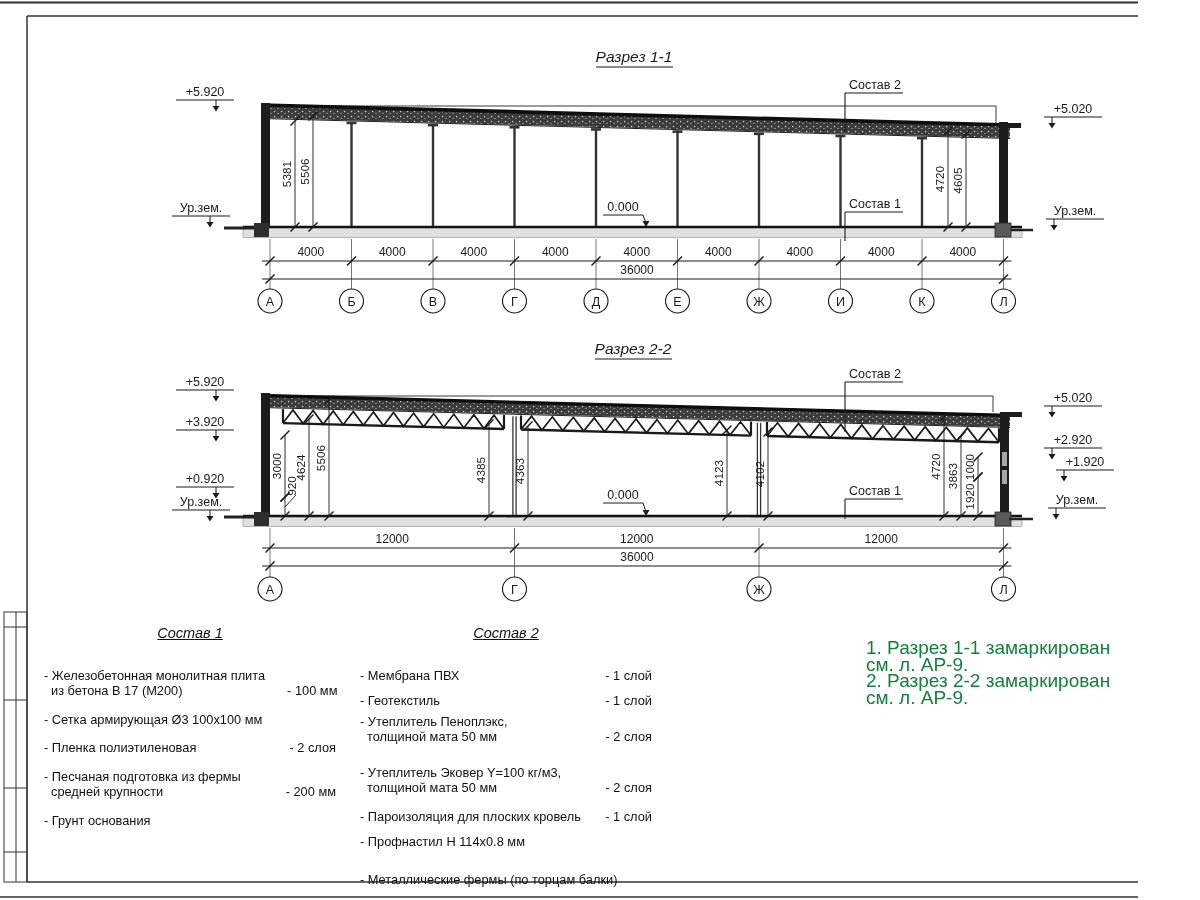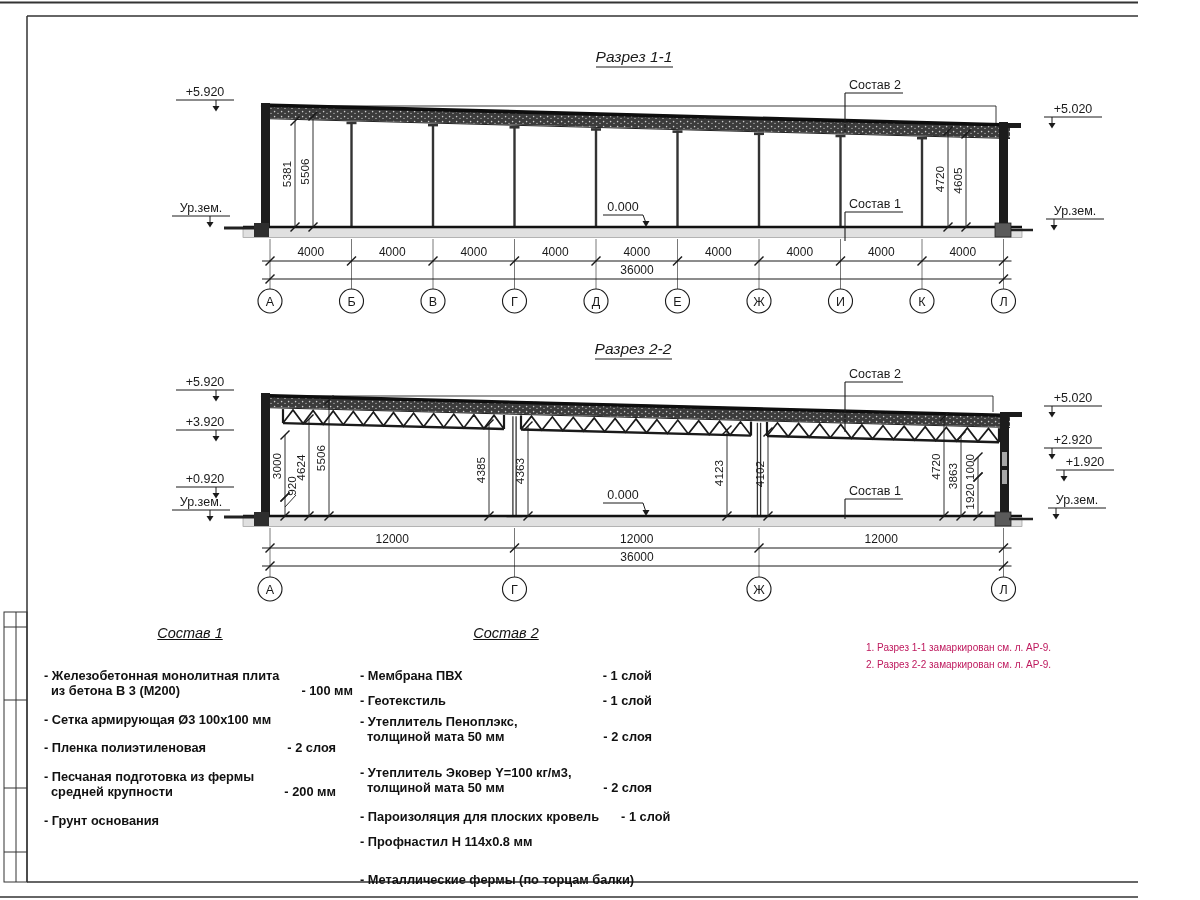--- a/index.html
+++ b/index.html
@@ -2,26 +2,26 @@
 <html><head>
 <meta charset="utf-8">
 <style>
   html,body{margin:0;padding:0;background:#fff;}
   .sheet{position:relative;width:1138px;height:900px;background:#fff;overflow:hidden;
          font-family:"Liberation Sans",sans-serif;color:#1a1a1a;}
   svg text{font-family:"Liberation Sans",sans-serif;fill:#1a1a1a;}
   .mat-block{position:absolute;width:292px;font-size:12.8px;line-height:15.5px;color:#111;}
   .mat-title{text-align:center;font-style:italic;font-size:14.5px;text-decoration:underline;
              margin-bottom:26px;}
-  .mat-item{display:flex;justify-content:space-between;align-items:flex-end;margin-bottom:13px;gap:22px;font-weight:bold;}
+  .mat-item{display:flex;justify-content:space-between;align-items:flex-end;margin-bottom:13px;gap:22px;}
   .mat-item .mtxt{white-space:nowrap;}
   .mat-item .mval{white-space:nowrap;text-align:left;}
   #sostav1{left:44px;top:626px;}
   #sostav2{left:360px;top:626px;}
-  #notes{position:absolute;left:866px;top:640px;font-size:10px;line-height:16.5px;color:#be185d;}
+  #notes{position:absolute;left:866px;top:640px;font-size:19px;line-height:16.5px;color:#15803d;}
 </style>
 </head>
 <body>
 
 <div class="sheet">
 
 <svg id="drawing" width="1200" height="900" viewBox="0 0 1200 900">
   <defs>
     <pattern id="speckle" width="7" height="5" patternUnits="userSpaceOnUse">
       <rect width="7" height="5" fill="#3b3b3b"></rect>
@@ -414,21 +414,21 @@
         </g>
       </g>
 </svg>
 
 
 <div class="mat-block" id="sostav1">
   <div class="mat-title">Состав 1</div>
   <div class="mat-item">
     <div class="mtxt">
           <div>- Железобетонная  монолитная плита</div>
-          <div style="padding-left:7px">из бетона В 3 (М200)</div>
+          <div style="padding-left:7px">из бетона В 17 (М200)</div>
         </div>
     <div class="mval">- 100 мм</div>
   </div>
   <div class="mat-item">
     <div class="mtxt">
           <div>- Сетка армирующая Ø3 100х100 мм</div>
         </div>
     <div class="mval"></div>
   </div>
   <div class="mat-item">

